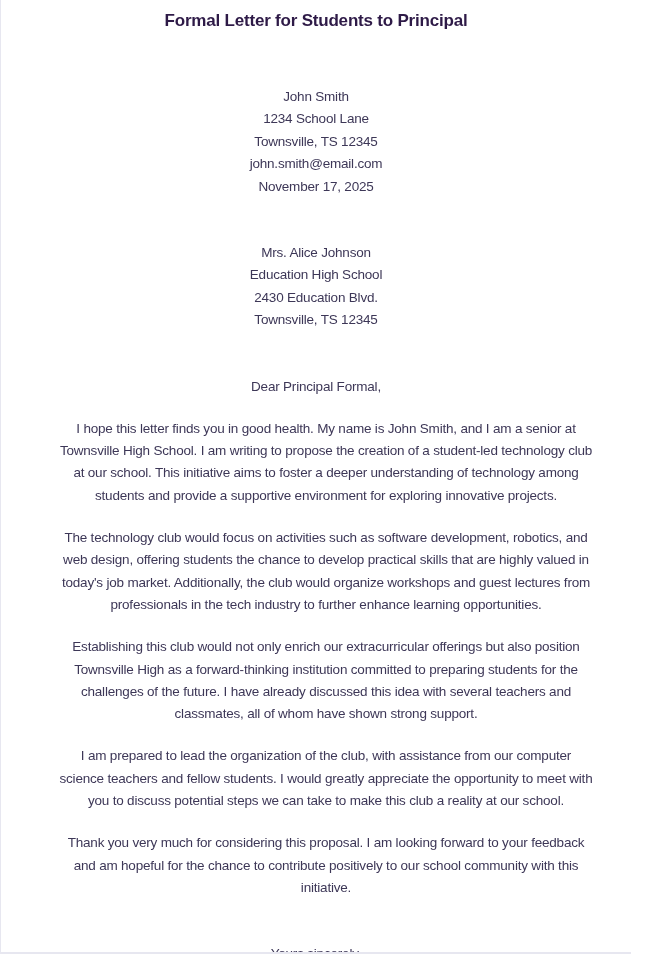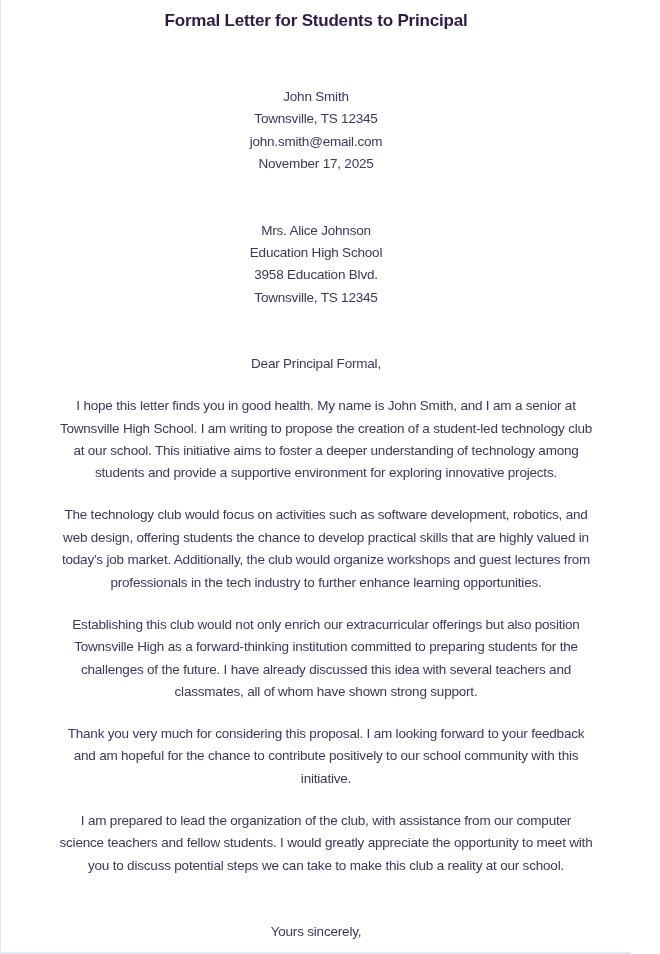--- a/index.html
+++ b/index.html
@@ -47,39 +47,40 @@
 <body>
 
 <div class="page">
 
   <h1 class="page-title">Formal Letter for Students to Principal</h1>
 
   <div class="letter-body">
 
     <div class="block sender-block">
       <span class="line">John Smith</span>
+      <span class="line">1234 School Lane</span>
       <span class="line">Townsville, TS 12345</span>
       <span class="line">john.smith@email.com</span>
       <span class="line">November 17, 2025</span>
     </div>
 
     <div class="block">
       <span class="line">Mrs. Alice Johnson</span>
       <span class="line">Education High School</span>
-      <span class="line">3958 Education Blvd.</span>
+      <span class="line">2430 Education Blvd.</span>
       <span class="line">Townsville, TS 12345</span>
     </div>
 
     <div class="block">Dear Principal Formal,</div>
 
     <p class="para">I hope this letter finds you in good health. My name is John Smith, and I am a senior at Townsville High School. I am writing to propose the creation of a student-led technology club at our school. This initiative aims to foster a deeper understanding of technology among students and provide a supportive environment for exploring innovative projects.</p>
     <p class="para">The technology club would focus on activities such as software development, robotics, and web design, offering students the chance to develop practical skills that are highly valued in today's job market. Additionally, the club would organize workshops and guest lectures from professionals in the tech industry to further enhance learning opportunities.</p>
     <p class="para">Establishing this club would not only enrich our extracurricular offerings but also position Townsville High as a forward-thinking institution committed to preparing students for the challenges of the future. I have already discussed this idea with several teachers and classmates, all of whom have shown strong support.</p>
+    <p class="para">I am prepared to lead the organization of the club, with assistance from our computer science teachers and fellow students. I would greatly appreciate the opportunity to meet with you to discuss potential steps we can take to make this club a reality at our school.</p>
     <p class="para">Thank you very much for considering this proposal. I am looking forward to your feedback and am hopeful for the chance to contribute positively to our school community with this initiative.</p>
-    <p class="para">I am prepared to lead the organization of the club, with assistance from our computer science teachers and fellow students. I would greatly appreciate the opportunity to meet with you to discuss potential steps we can take to make this club a reality at our school.</p>
 
     <div class="block">Yours sincerely,</div>
 
     <div class="block">
       <span class="line">John Smith</span>
       <span class="line">john.smith@email.com</span>
     </div>
 
   </div>
 </div>

